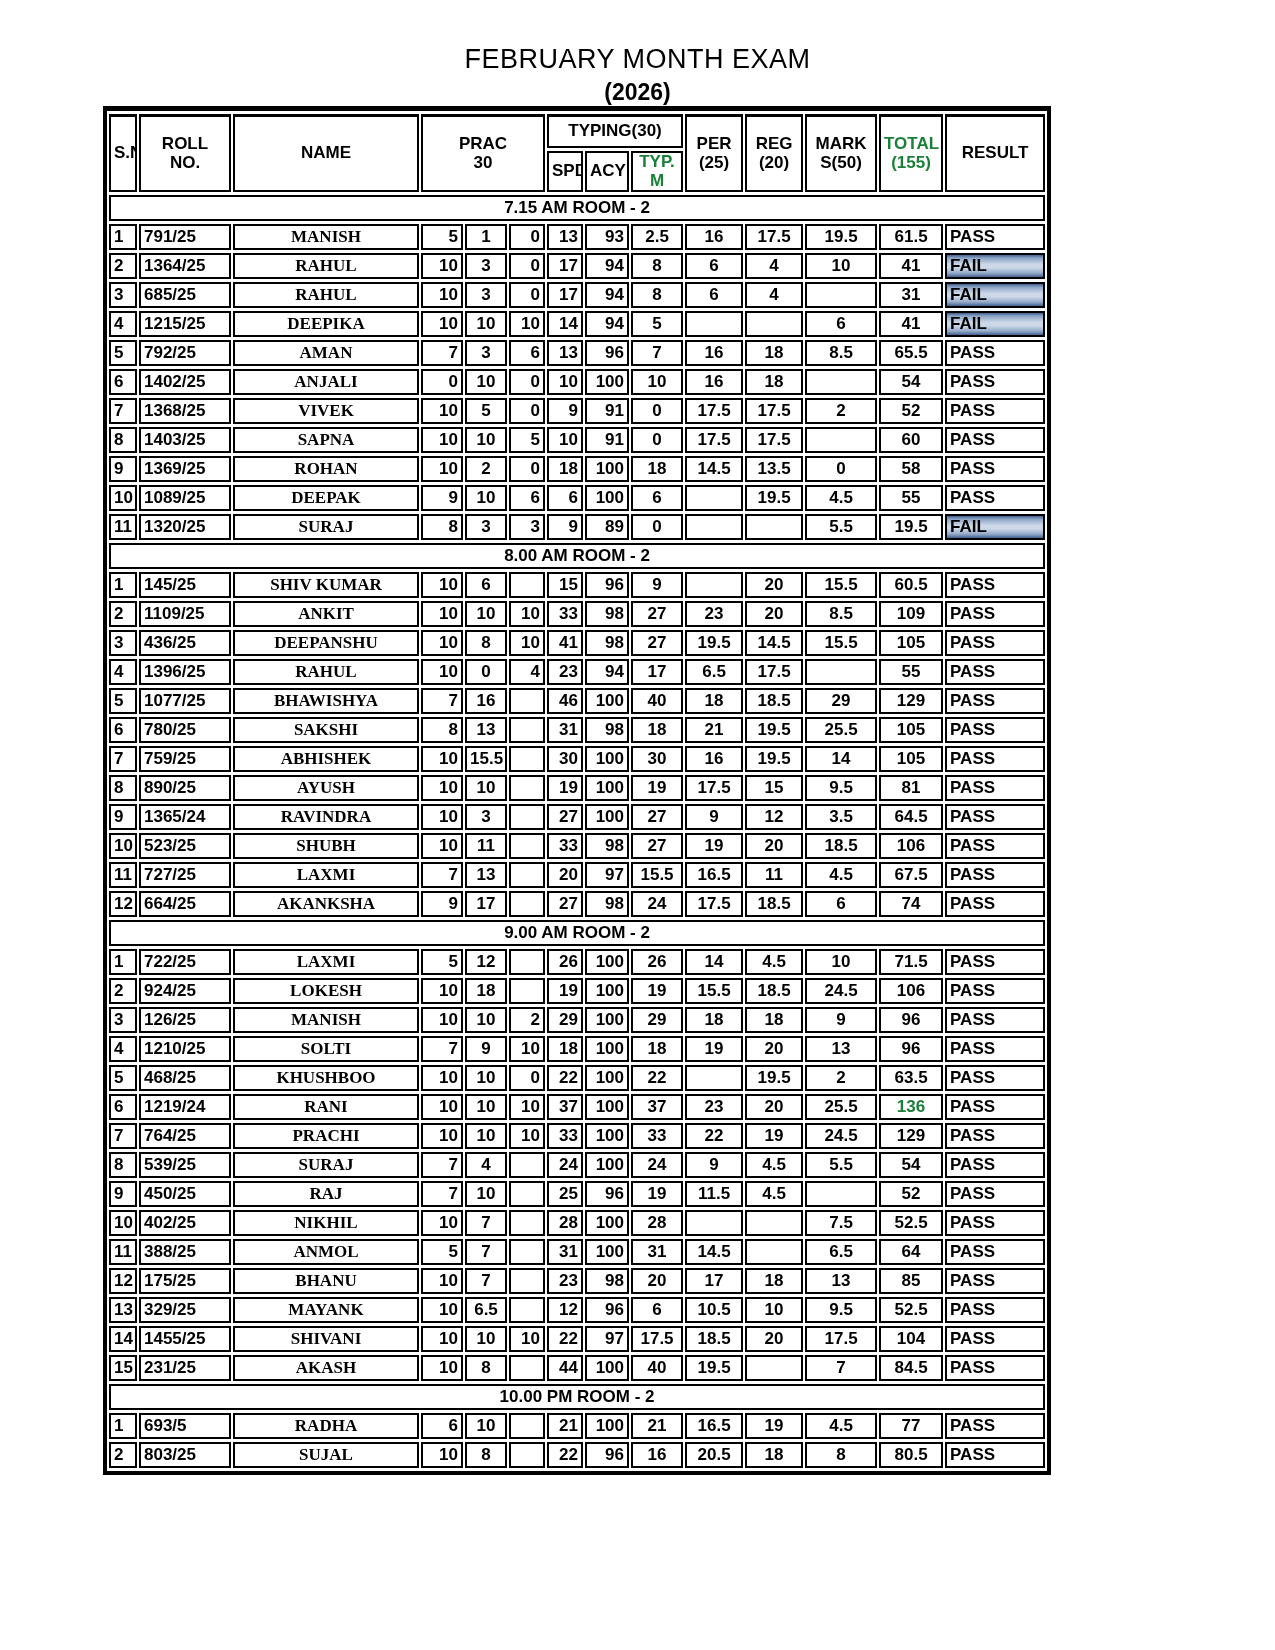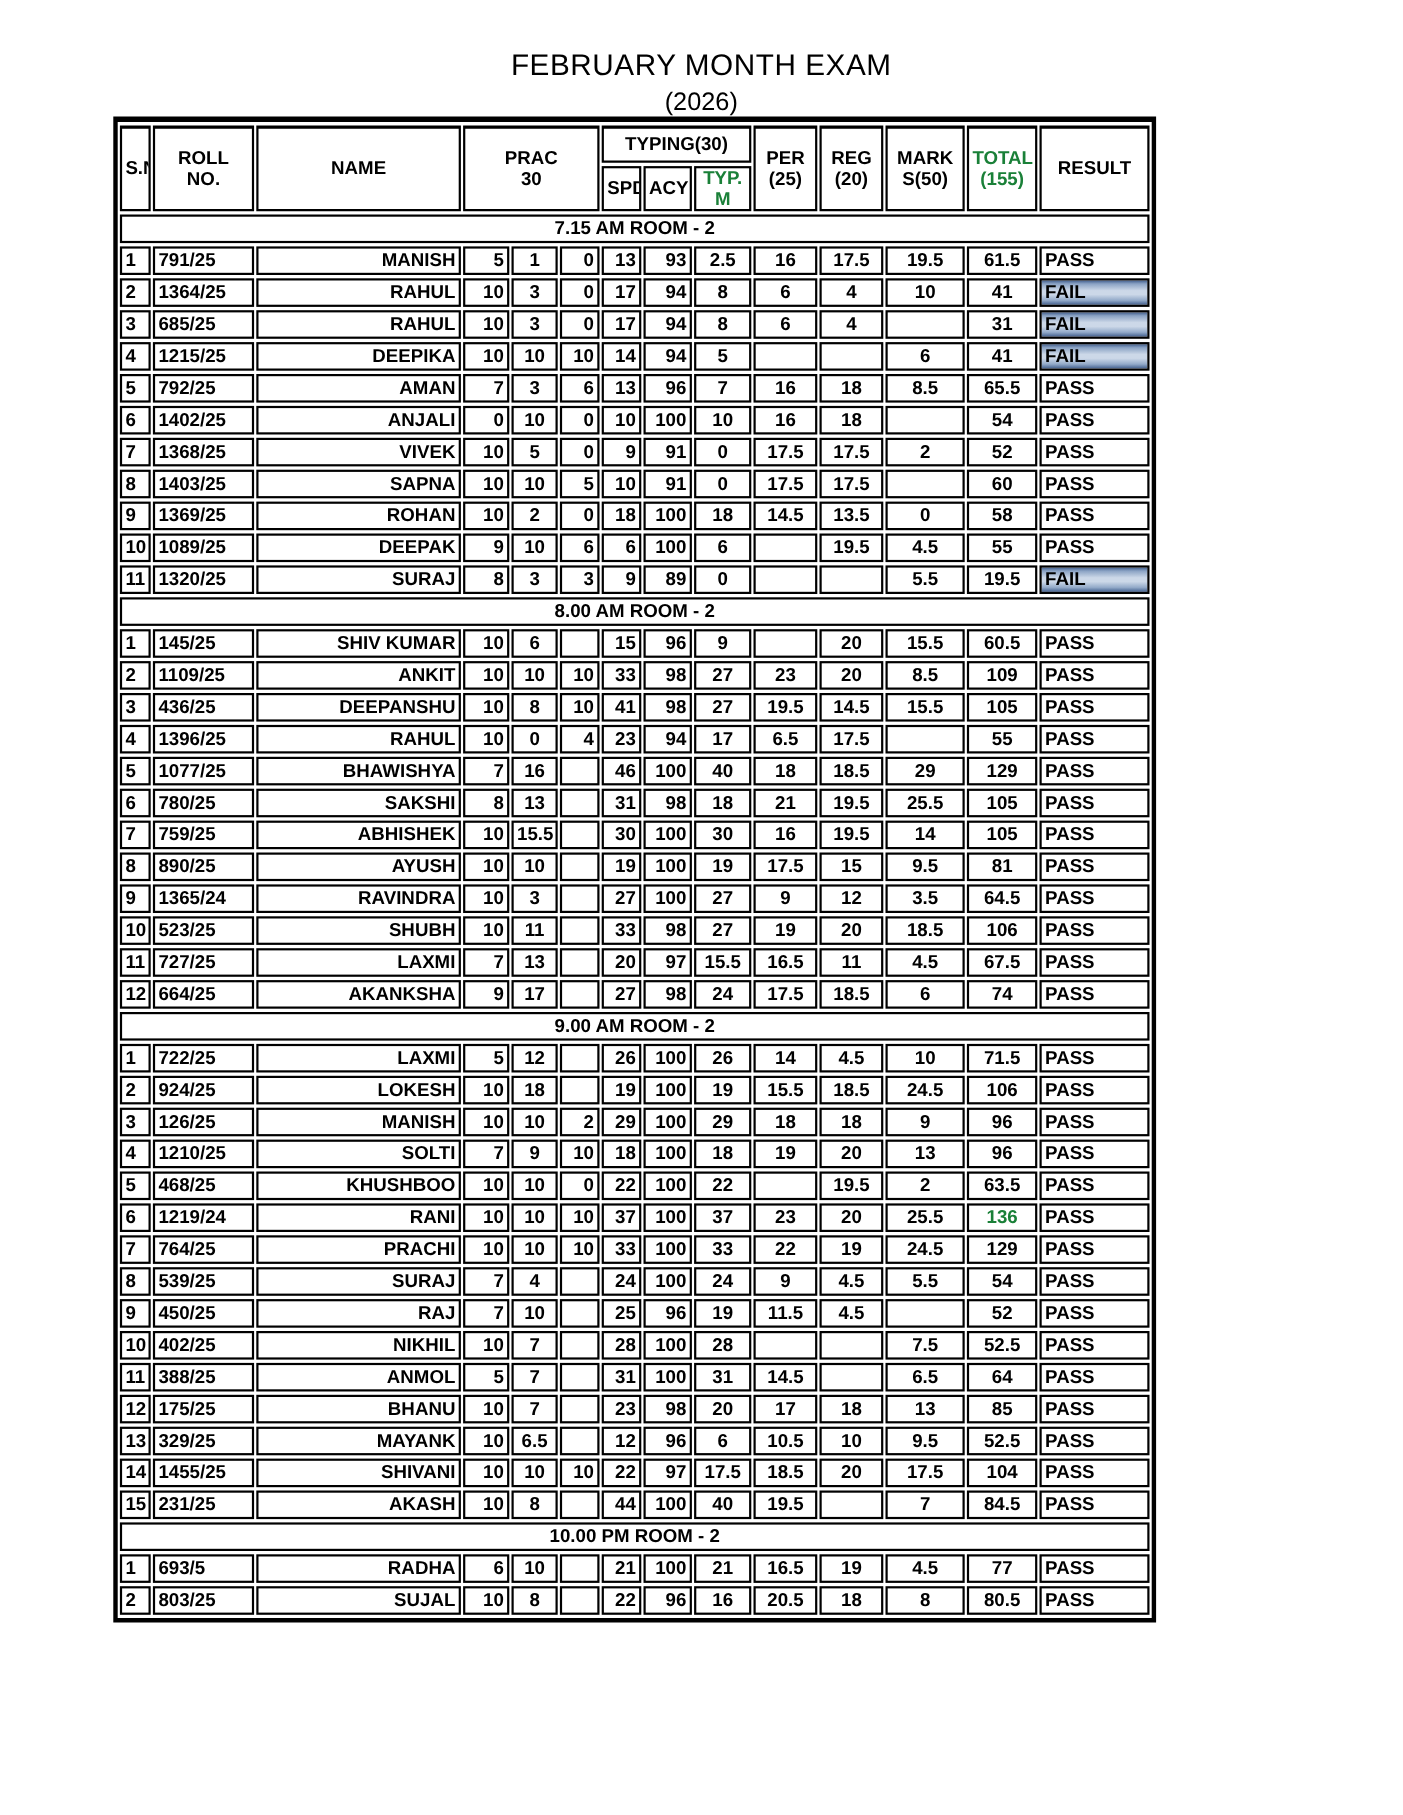--- a/index.html
+++ b/index.html
@@ -14,21 +14,21 @@
   .title {
     padding-top:44px;
     text-align:center;
     font-size:27px;
     font-weight:400;
     letter-spacing:0.5px;
   }
   .subtitle {
     text-align:center;
     font-size:23px;
-    font-weight:400;
+    font-weight:700;
     margin-top:4px;
     margin-bottom:0px;
   }
   .table-wrap { margin-left:103px; width:940px; }
   table.results {
     table-layout:fixed;
     width:940px;
     border-collapse:separate;
     border-spacing:2px 3px;
     border:4px solid #000;
@@ -62,21 +62,21 @@
   td.section-cell {
     border-top-width:3px; border-bottom-width:3px;
     text-align:center;
     font-size:19px; font-weight:700;
     height:28px;
   }
 
   
   td.col-sn     { text-align:left;  font-size:16px; }
   td.col-roll   { text-align:left; }
-  td.col-name   { text-align:right; }
+  td.col-name   { text-align:center;font-family:Liberation Serif, serif; }
   td.col-p1     { text-align:right; }
   td.col-p2     { text-align:center; }
   td.col-p3     { text-align:right; }
   td.col-spd    { text-align:right; }
   td.col-acy    { text-align:right; }
   td.col-typm   { text-align:center; }
   td.col-per    { text-align:center; }
   td.col-reg    { text-align:center; }
   td.col-marks  { text-align:center; }
   td.col-total  { text-align:center; }

